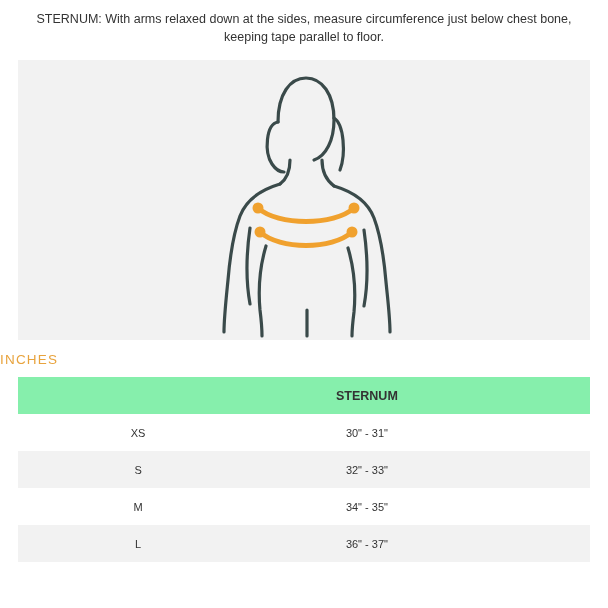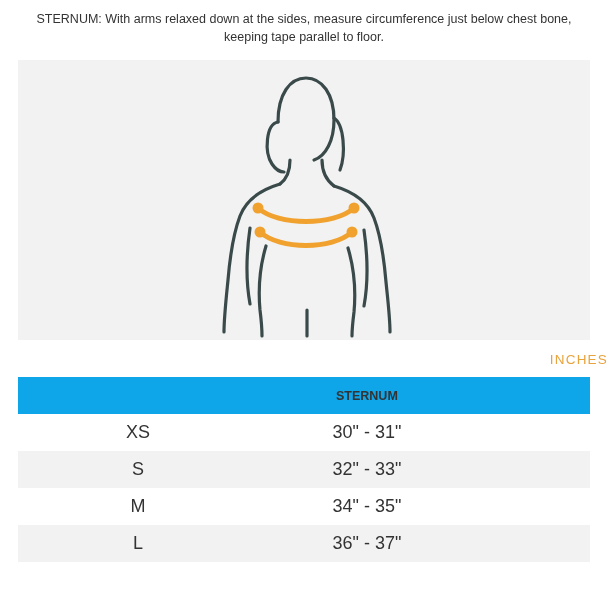--- a/index.html
+++ b/index.html
@@ -36,45 +36,45 @@
     position: relative;
     margin: 0 18px;
     height: 280px;
     background: #f2f2f2;
   }
   .figure-panel svg {
     display: block;
     margin: 0 auto;
   }
   .inches-label {
-    text-align: right;
+    text-align: left;
     font-size: 13.5px;
     letter-spacing: 1.2px;
     color: #e8a33d;
     padding: 12px 0 10px 0;
     font-weight: 400;
   }
   table.size-table {
     width: 572px;
     margin: 0 18px;
     border-collapse: collapse;
     table-layout: fixed;
   }
   table.size-table th,
   table.size-table td {
     height: 37px;
-    font-size: 18px;
+    font-size: 11px;
     text-align: center;
     color: #333333;
     font-weight: 400;
     padding: 0;
     border: none;
   }
   table.size-table thead th {
-    background: #0ea5e9;
+    background: #86efac;
     font-weight: 700;
     font-size: 12.5px;
   }
   table.size-table tbody tr.odd td {
     background: #ffffff;
   }
   table.size-table tbody tr.even td {
     background: #f2f2f2;
   }
   .col-a { width: 42%; }

